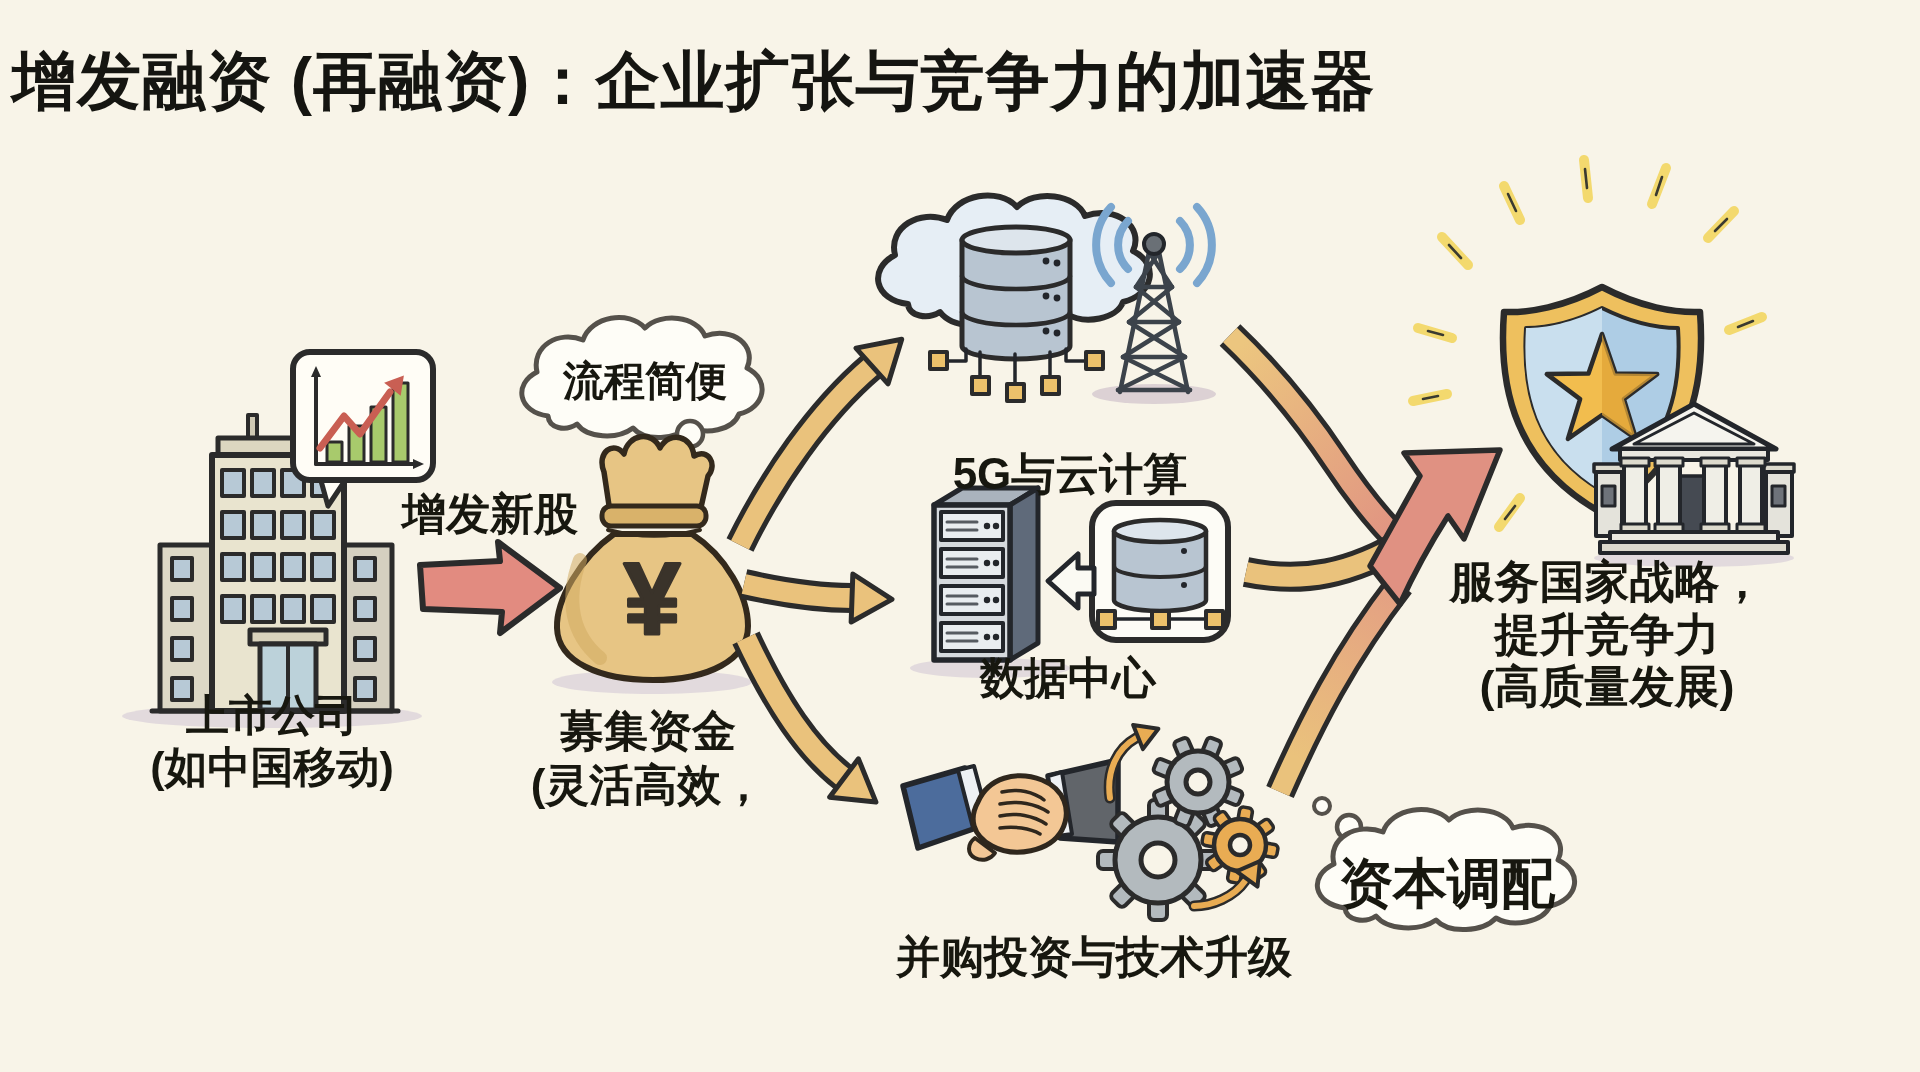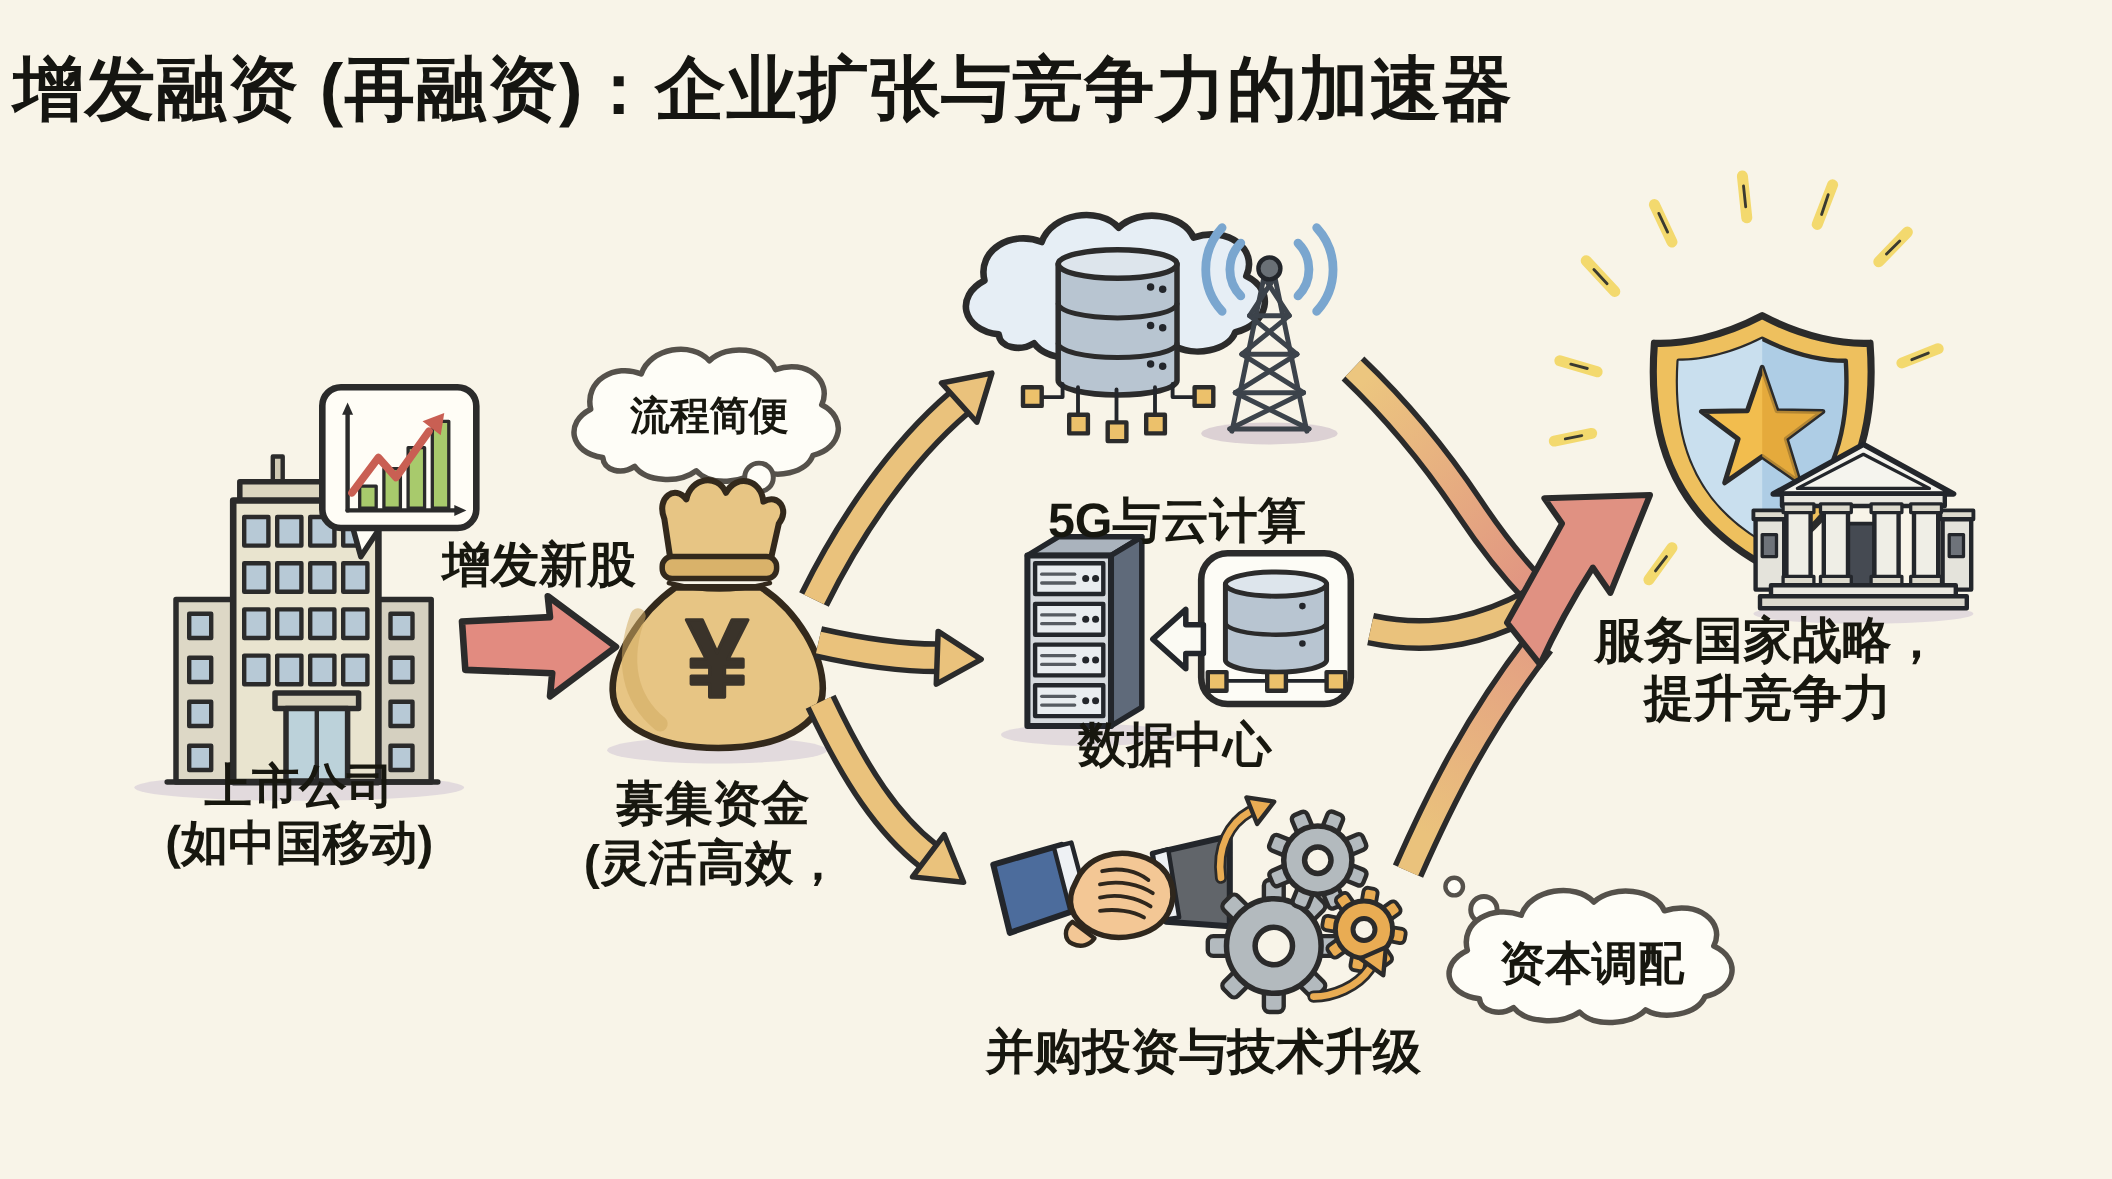--- a/index.html
+++ b/index.html
@@ -13,22 +13,22 @@
   .title{
     position:absolute;left:0;top:38px;width:1920px;text-align:left;
     font-size:64px;font-weight:900;color:#151511;letter-spacing:1px;margin-left:12px;
   }
   .lbl{
     position:absolute;text-align:center;font-weight:900;color:#17170f;
   }
   .lbl div{white-space:nowrap;}
   .fs44{font-size:44px;line-height:1.22;}
   .fs43{font-size:43px;line-height:1.22;}
-  .fs42{font-size:42px;}
-  .fs40{font-size:36px;text-align:center;}
+  .fs42{font-size:54px;}
+  .fs40{font-size:41px;text-align:center;}
   .fs45{font-size:45px;line-height:1.17;}
   svg .ln{fill:none;}
 </style>
 </head>
 <body>
 
 <div class="stage">
 
 <svg width="1920" height="1072" viewBox="0 0 1920 1072" stroke-linejoin="round" stroke-linecap="round">
 
@@ -433,15 +433,16 @@
   <div>并购投资与技术升级</div>
 </div>
 
 <div class="lbl fs42" style="left:1297px;top:848px;width:300px;">
   <div>资本调配</div>
 </div>
 
 <div class="lbl fs45" style="left:1407px;top:556px;width:400px;">
   <div>服务国家战略，</div>
   <div>提升竞争力</div>
+  <div>(高质量发展)</div>
 </div>
 
 </div>
 
 </body></html>

